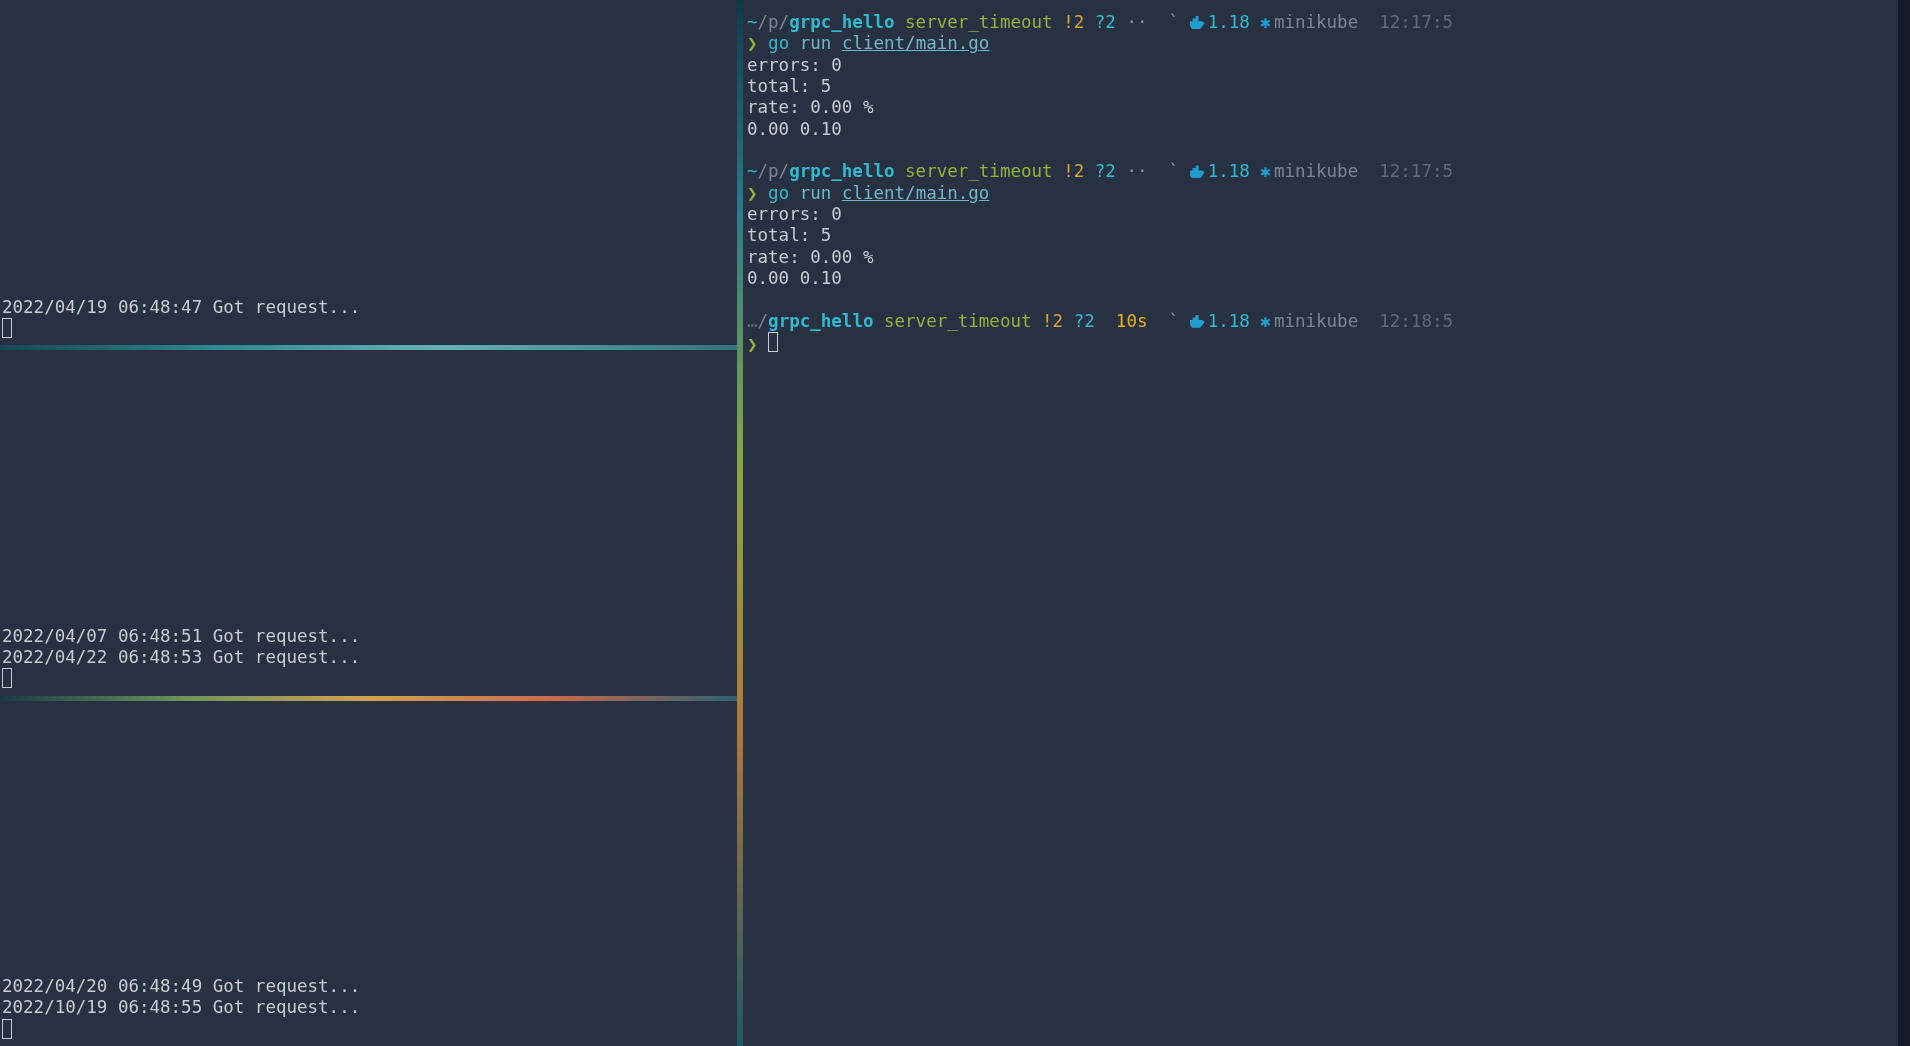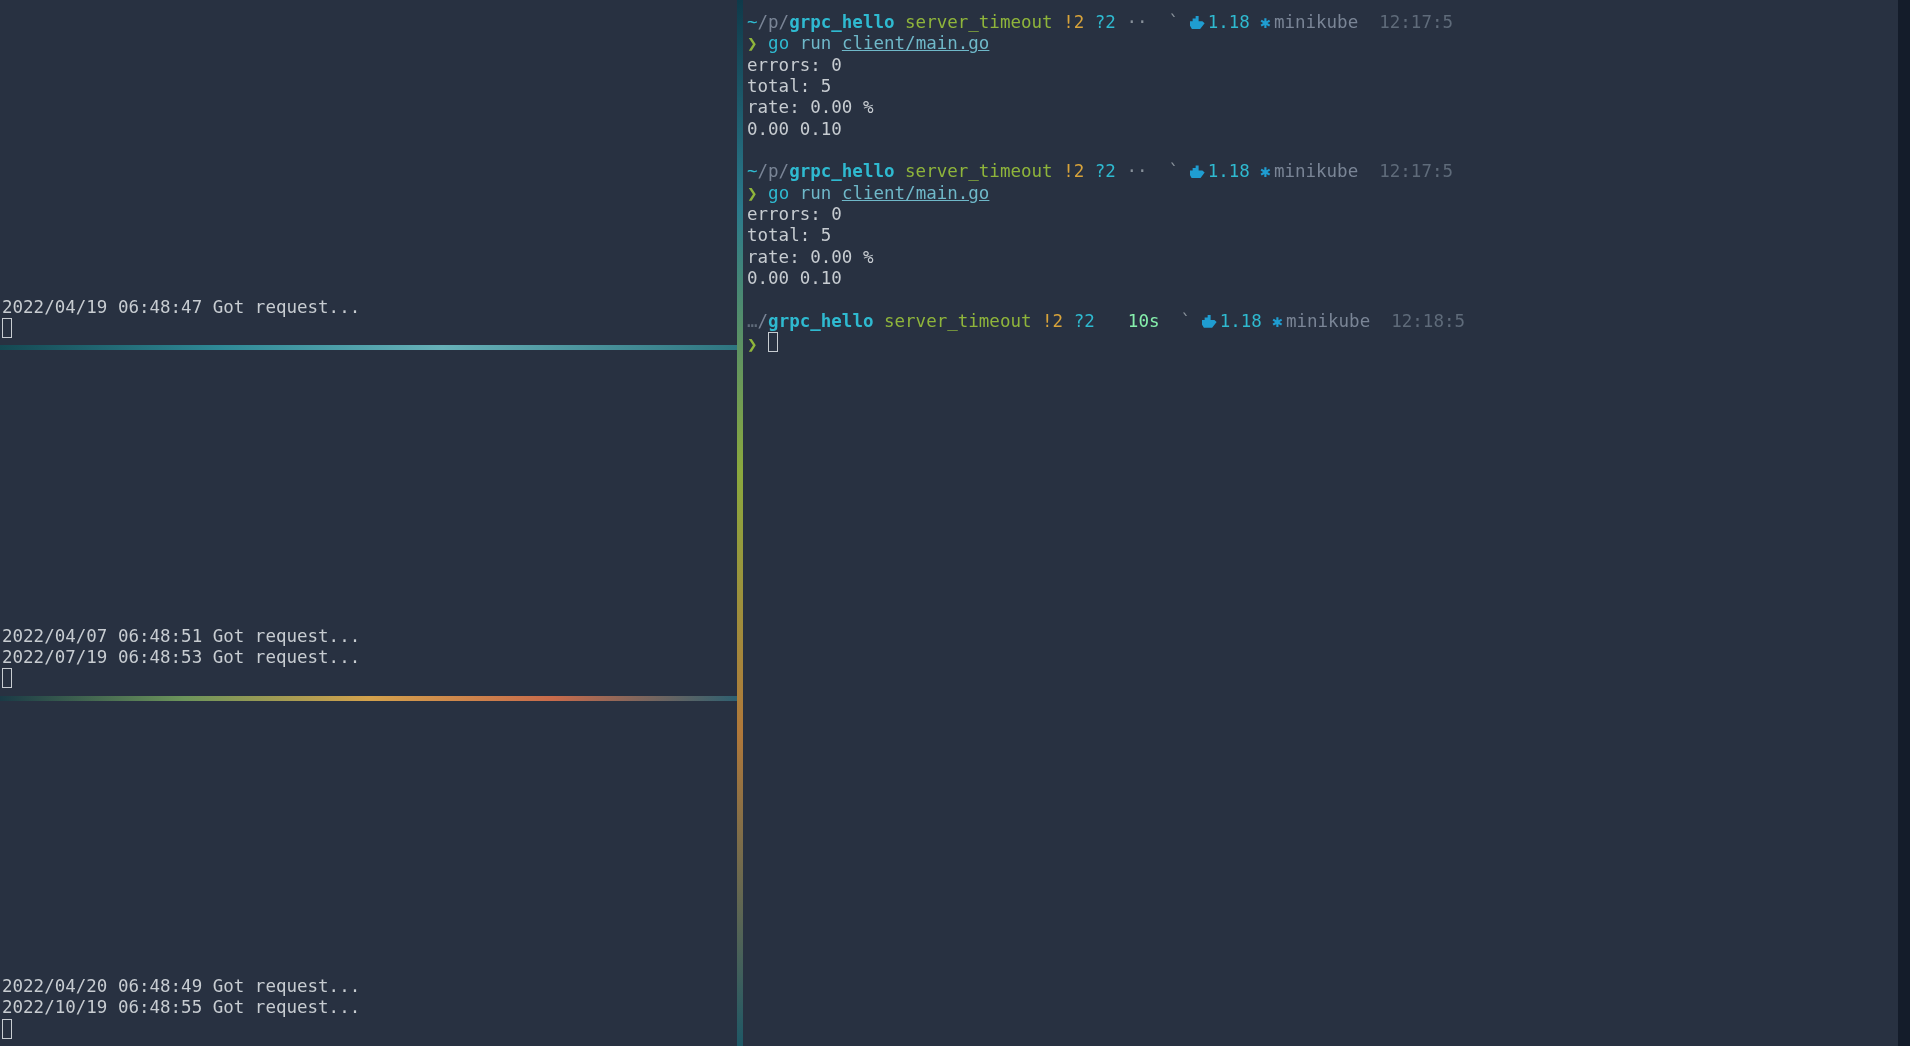--- a/index.html
+++ b/index.html
@@ -82,21 +82,21 @@
   .seg-tilde   { color: #2fbad0; }
   .seg-slash   { color: #7a8596; }
   .seg-dir     { color: #2fbad0; font-weight: bold; }
   .seg-branch  { color: #8fb53b; }
   .seg-bang    { color: #d8a33a; }
   .seg-q       { color: #2fbad0; }
   .seg-dots    { color: #879099; }
   .seg-docker-ver { color: #2fbad0; }
   .seg-kube    { color: #7a8596; }
   .seg-time    { color: #5f6b7a; }
-  .seg-dur     { color: #86efac; margin-left: 12px; }
+  .seg-dur     { color: #eab308; }
   .seg-ellip   { color: #5f6b7a; }
 
   .prompt-sym  { color: #8fb53b; }
   .cmd-go      { color: #2fbad0; }
   .cmd-run     { color: #6fb8c9; }
   .cmd-path    { color: #6fb8c9; text-decoration: underline; }
 
   .out-line    { color: #c7ccd1; }
 
   .row { display: block; }
@@ -131,21 +131,21 @@
 
     <div class="pane">
       <span class="row out-line">2022/04/19 06:48:47 Got request...</span>
       <span class="row"><span class="cursor"></span></span>
     </div>
 
     <div class="hdivider d1"></div>
 
     <div class="pane">
       <span class="row out-line">2022/04/07 06:48:51 Got request...</span>
-      <span class="row out-line">2022/07/19 06:48:53 Got request...</span>
+      <span class="row out-line">2022/04/22 06:48:53 Got request...</span>
       <span class="row"><span class="cursor"></span></span>
     </div>
 
     <div class="hdivider d2"></div>
 
     <div class="pane">
       <span class="row out-line">2022/04/20 06:48:49 Got request...</span>
       <span class="row out-line">2022/10/19 06:48:55 Got request...</span>
       <span class="row"><span class="cursor"></span></span>
     </div>

